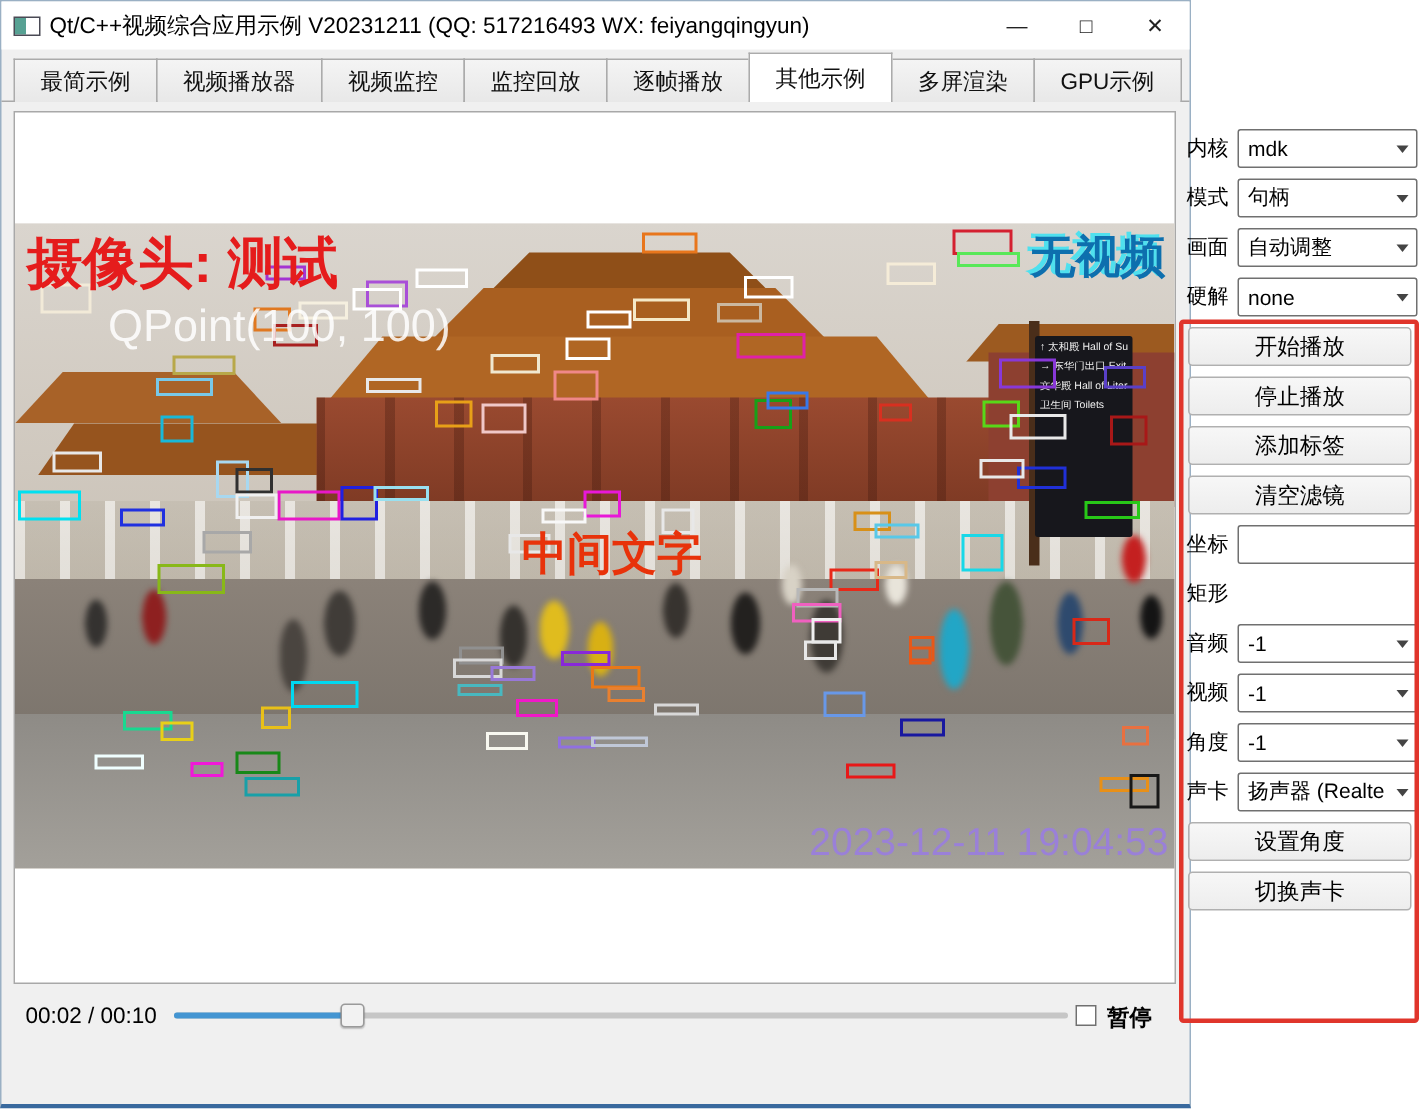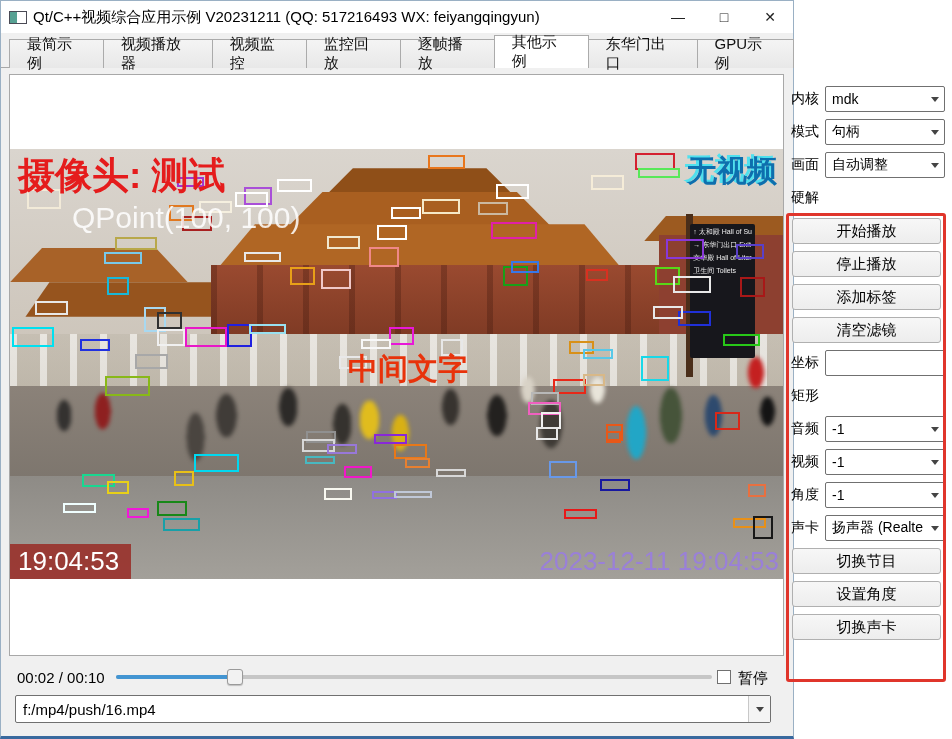--- a/index.html
+++ b/index.html
@@ -97,21 +97,21 @@
   .ov-date  { position:absolute; right:4px; top:397px; font-size:26px; color:#9a80d8; }
 
   
   .time-label { position:absolute; left:16px; top:668px; font-size:15px; color:#000; }
   .slider { position:absolute; left:115px; top:668px; width:596px; height:16px; }
   .slider-groove { position:absolute; left:0; top:6px; width:100%; height:4px; background:#c6c6c6; border-radius:2px; }
   .slider-fill { position:absolute; left:0; top:6px; height:4px; border-radius:2px; }
   .slider-handle { position:absolute; top:0; width:16px; height:16px; background:#f2f2f2;
                    border:1px solid #9a9a9a; border-radius:3px; box-shadow:0 1px 1px rgba(0,0,0,.2); }
   .pause-box { position:absolute; left:716px; top:669px; width:14px; height:14px; background:#fff; border:1px solid #707070; }
-  .pause-label { position:absolute; left:737px; top:668px; font-size:15px; color:#000; }
+  .pause-label { position:absolute; left:737px; top:668px; font-size:15px; color:#000;font-weight:bold; }
   .file-combo { position:absolute; left:14px; top:694px; width:756px; height:28px; background:#fff;
                 border:1px solid #707070; border-radius:2px; display:flex; align-items:center; }
   .file-text { flex:1; font-size:15px; color:#000; padding-left:7px; white-space:nowrap; overflow:hidden; }
   .combo-arrow-btn { width:22px; height:100%; border-left:1px solid #c8c8c8; display:flex;
                      align-items:center; justify-content:center; background:#f4f4f4; }
   .tri-down { width:0; height:0; border-left:4px solid transparent; border-right:4px solid transparent;
               border-top:5px solid #444; }
 
   
   .sidebar { position:absolute; left:786px; top:85px; width:158px; display:flex; flex-direction:column; gap:7px; }
@@ -144,21 +144,21 @@
     </div>
   </div>
 
   <div class="tabbar" id="tabbar">
       <div class="tab">最简示例</div>
       <div class="tab">视频播放器</div>
       <div class="tab">视频监控</div>
       <div class="tab">监控回放</div>
       <div class="tab">逐帧播放</div>
       <div class="tab active">其他示例</div>
-      <div class="tab">东华门出口</div>
+      <div class="tab">多屏渲染</div>
       <div class="tab">GPU示例</div>
     </div>
 
   <div class="video-panel">
     <div class="video-scene">
       <div class="band-sky"></div>
       <div class="roof-top2"></div>
       <div class="roof-top"></div>
       <div class="roof-mid"></div>
       <div class="roof-left1"></div>
@@ -266,39 +266,32 @@
           <div class="ann-rect" style="left: 554px; top: 360px; width: 33px; height: 10px; border-color: rgb(232, 24, 24);"></div>
           <div class="ann-rect" style="left: 738px; top: 335px; width: 18px; height: 13px; border-color: rgb(232, 112, 64);"></div>
           <div class="ann-rect" style="left: 723px; top: 369px; width: 33px; height: 10px; border-color: rgb(232, 144, 24);"></div>
           <div class="ann-rect" style="left: 743px; top: 367px; width: 20px; height: 23px; border-color: rgb(24, 24, 24);"></div>
           <div class="ann-rect" style="left: 596px; top: 282px; width: 15px; height: 12px; border-color: rgb(232, 88, 24);"></div>
         </div>
       <div class="ov-cam">摄像头: 测试</div>
       <div class="ov-qpoint">QPoint(100, 100)</div>
       <div class="ov-novid">无视频</div>
       <div class="ov-center">中间文字</div>
-      <div class="ov-time">19:04:53</div>
       <div class="ov-date">2023-12-11 19:04:53</div>
     </div>
   </div>
 
   <div class="time-label">00:02  /  00:10</div>
   <div class="slider">
     <div class="slider-groove"></div>
     <div class="slider-fill" id="slider-fill" style="width: 20%; background: rgb(67, 149, 210);"></div>
     <div class="slider-handle" id="slider-handle" style="left: calc(20% - 8px);"></div>
   </div>
   <div class="pause-box"></div>
   <div class="pause-label">暂停</div>
-  <div class="file-combo">
-    <div class="file-text">f:/mp4/push/16.mp4</div>
-    <div class="combo-arrow-btn">
-      <span class="tri-down"></span>
-    </div>
-  </div>
 
   <div class="sidebar" id="sidebar">
       <div class="side-row">
         <span class="side-label">内核</span>
         <div class="side-combo">
           <span class="val">mdk</span>
           <span class="arr">
             <span class="tri-down"></span>
           </span>
         </div>
@@ -316,20 +309,26 @@
         <span class="side-label">画面</span>
         <div class="side-combo">
           <span class="val">自动调整</span>
           <span class="arr">
             <span class="tri-down"></span>
           </span>
         </div>
       </div>
       <div class="side-row">
         <span class="side-label">硬解</span>
+        <div class="side-combo">
+          <span class="val">none</span>
+          <span class="arr">
+            <span class="tri-down"></span>
+          </span>
+        </div>
       </div>
       <div class="side-row">
         <div class="side-btn" style="flex: 1 1 0%;">开始播放</div>
       </div>
       <div class="side-row">
         <div class="side-btn" style="flex: 1 1 0%;">停止播放</div>
       </div>
       <div class="side-row">
         <div class="side-btn" style="flex: 1 1 0%;">添加标签</div>
       </div>
@@ -373,23 +372,20 @@
       <div class="side-row">
         <span class="side-label">声卡</span>
         <div class="side-combo">
           <span class="val">扬声器 (Realte</span>
           <span class="arr">
             <span class="tri-down"></span>
           </span>
         </div>
       </div>
       <div class="side-row">
-        <div class="side-btn" style="flex: 1 1 0%;">切换节目</div>
-      </div>
-      <div class="side-row">
         <div class="side-btn" style="flex: 1 1 0%;">设置角度</div>
       </div>
       <div class="side-row">
         <div class="side-btn" style="flex: 1 1 0%;">切换声卡</div>
       </div>
     </div>
   <div class="red-frame" id="red-frame" style="border-color: rgb(224, 53, 43);"></div>
 
 </div>
 

